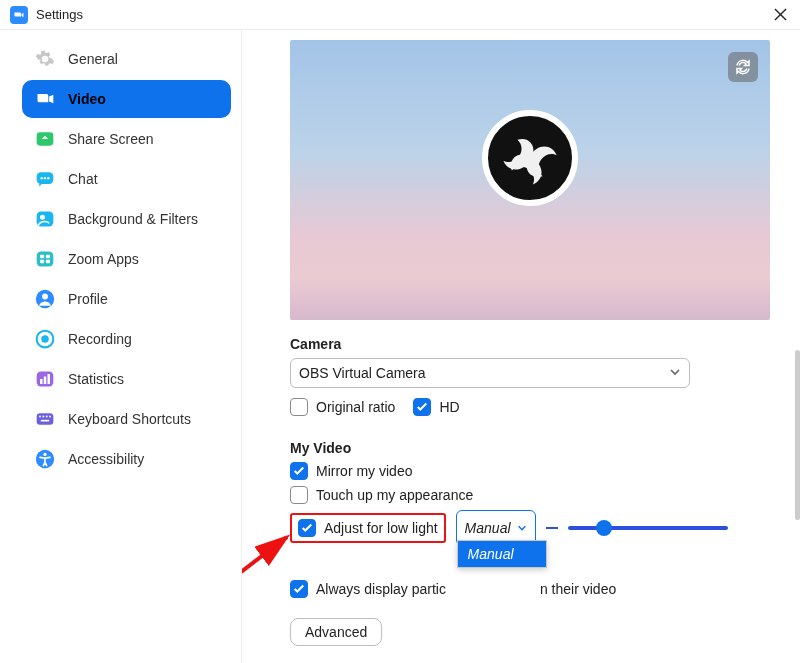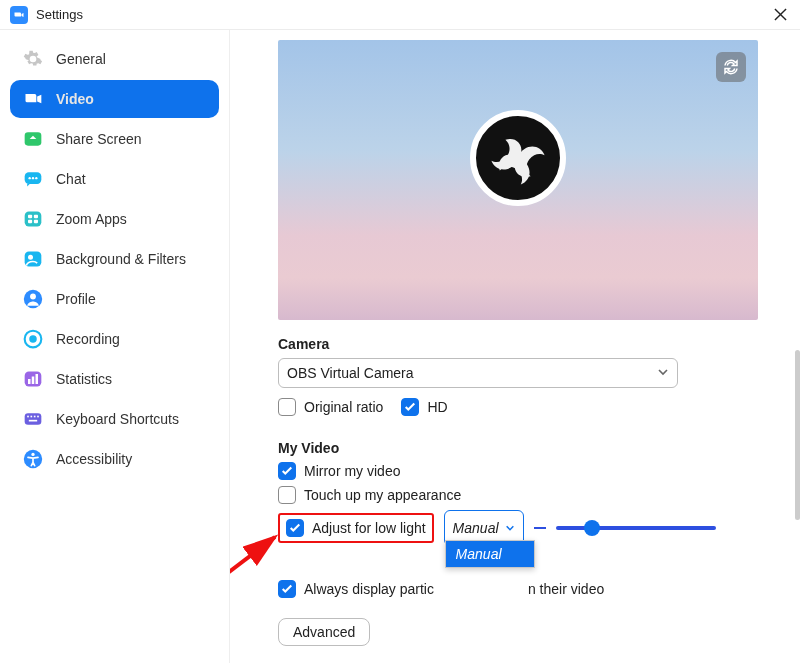--- a/index.html
+++ b/index.html
@@ -42,38 +42,39 @@
     cursor: pointer;
   }
   .main {
     display: flex;
     height: calc(663px - 30px);
   }
   .sidebar {
     width: 230px;
     padding: 10px 10px 10px 10px;
     border-right: 1px solid #eee;
+    margin-left: 12px;
   }
   .sidebar-item {
     display: flex;
     align-items: center;
     gap: 12px;
     height: 38px;
     padding: 0 12px;
     border-radius: 10px;
     cursor: pointer;
     color: #333;
     margin-bottom: 2px;
   }
   .sidebar-item .icon {
     width: 22px; height: 22px; display:flex; align-items:center; justify-content:center;
   }
   .sidebar-item.selected {
     background: #0e72ec;
-    color: #e5e5e5;
+    color: #000000;
     font-weight: 600;
   }
   .content {
     flex: 1;
     padding: 10px 25px 26px 48px;
     position: relative;
     overflow: hidden;
   }
   .preview {
     width: 480px; height: 280px;
@@ -197,38 +198,38 @@
             <circle cx="8" cy="11" r="1.4" fill="#fff"></circle>
             <circle cx="12" cy="11" r="1.4" fill="#fff"></circle>
             <circle cx="16" cy="11" r="1.4" fill="#fff"></circle>
           </svg>
         </span>
       <span>Chat</span>
     </div>
     <div class="sidebar-item">
       <span class="icon">
           <svg viewBox="0 0 24 24" width="20" height="20">
+            <rect x="2" y="3" width="20" height="18" rx="5" fill="#19b6f0"></rect>
+            <circle cx="9" cy="10" r="3" fill="#fff"></circle>
+            <path d="M4 20c1-4 5-5 8-5 2 0 4 1 5 2" stroke="#fff" stroke-width="2" fill="none"></path>
+          </svg>
+        </span>
+      <span>Background &amp; Filters</span>
+    </div>
+    <div class="sidebar-item">
+      <span class="icon">
+          <svg viewBox="0 0 24 24" width="20" height="20">
             <rect x="2" y="3" width="20" height="18" rx="5" fill="#2bc0c8"></rect>
             <rect x="6" y="7" width="5" height="4" rx="1" fill="#fff"></rect>
             <rect x="13" y="7" width="5" height="4" rx="1" fill="#fff"></rect>
             <rect x="6" y="13" width="5" height="4" rx="1" fill="#fff"></rect>
             <rect x="13" y="13" width="5" height="4" rx="1" fill="#fff"></rect>
           </svg>
         </span>
       <span>Zoom Apps</span>
-    </div>
-    <div class="sidebar-item">
-      <span class="icon">
-          <svg viewBox="0 0 24 24" width="20" height="20">
-            <rect x="2" y="3" width="20" height="18" rx="5" fill="#19b6f0"></rect>
-            <circle cx="9" cy="10" r="3" fill="#fff"></circle>
-            <path d="M4 20c1-4 5-5 8-5 2 0 4 1 5 2" stroke="#fff" stroke-width="2" fill="none"></path>
-          </svg>
-        </span>
-      <span>Background &amp; Filters</span>
     </div>
     <div class="sidebar-item">
       <span class="icon">
           <svg viewBox="0 0 24 24" width="20" height="20">
             <circle cx="12" cy="12" r="11" fill="#2d8cff"></circle>
             <circle cx="12" cy="9" r="3.5" fill="#fff"></circle>
             <path d="M5 20c1-4 5-5 7-5s6 1 7 5" fill="#fff"></path>
           </svg>
         </span>
       <span>Profile</span>

